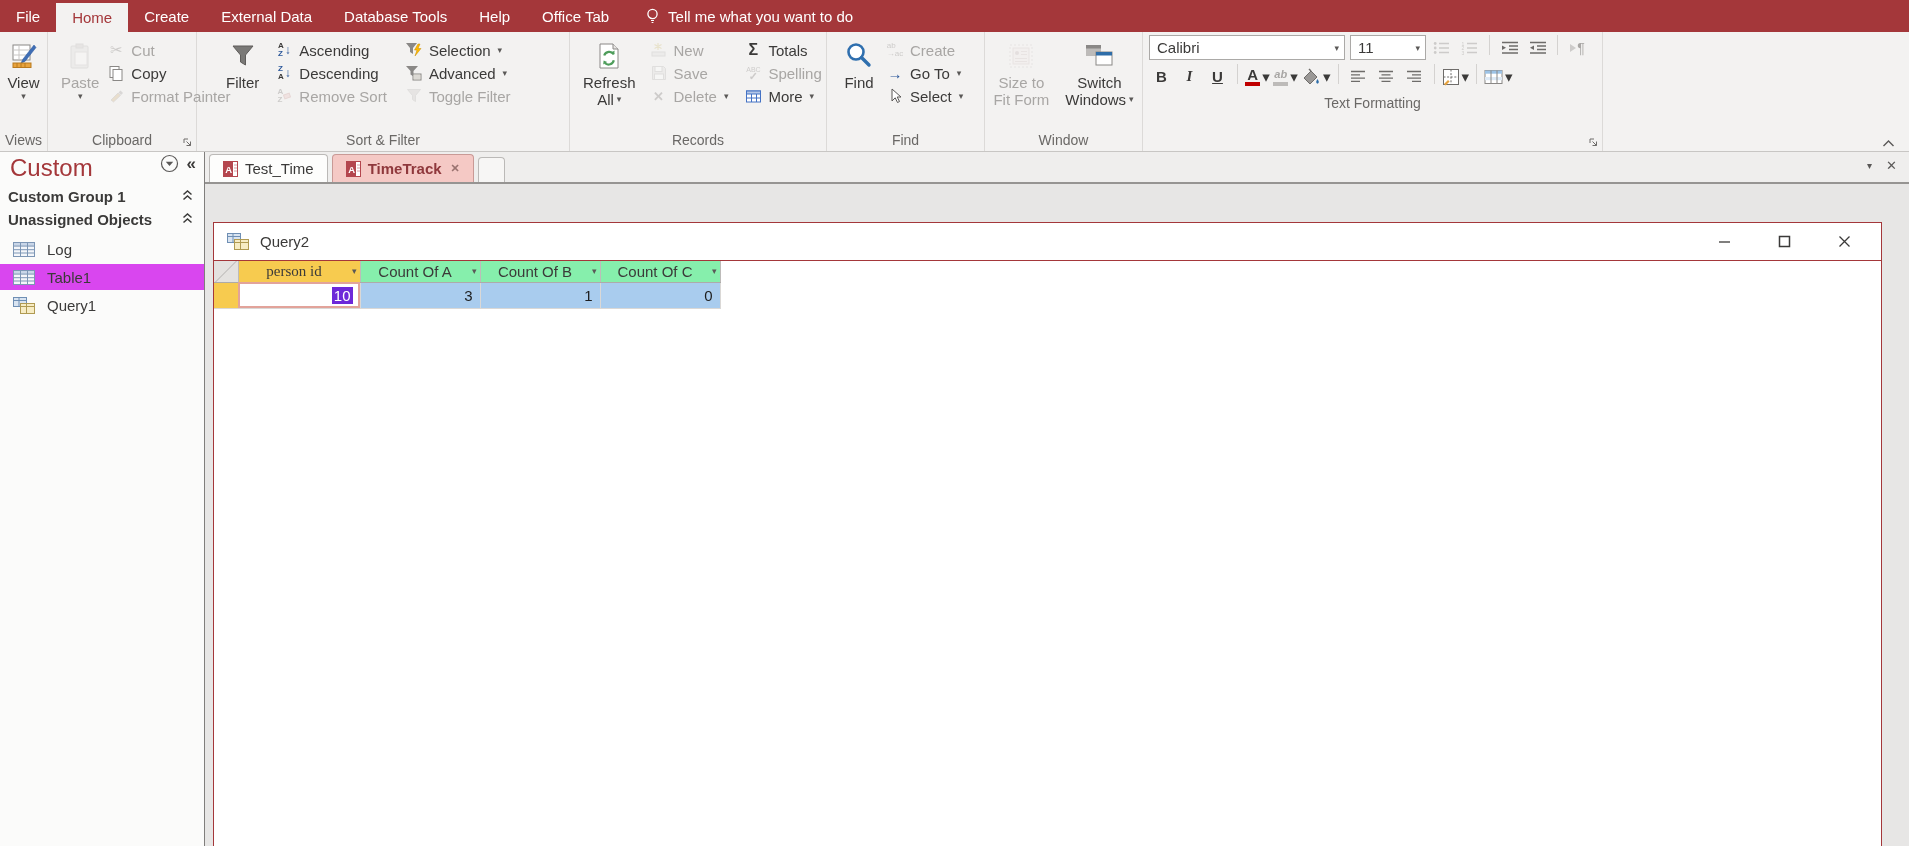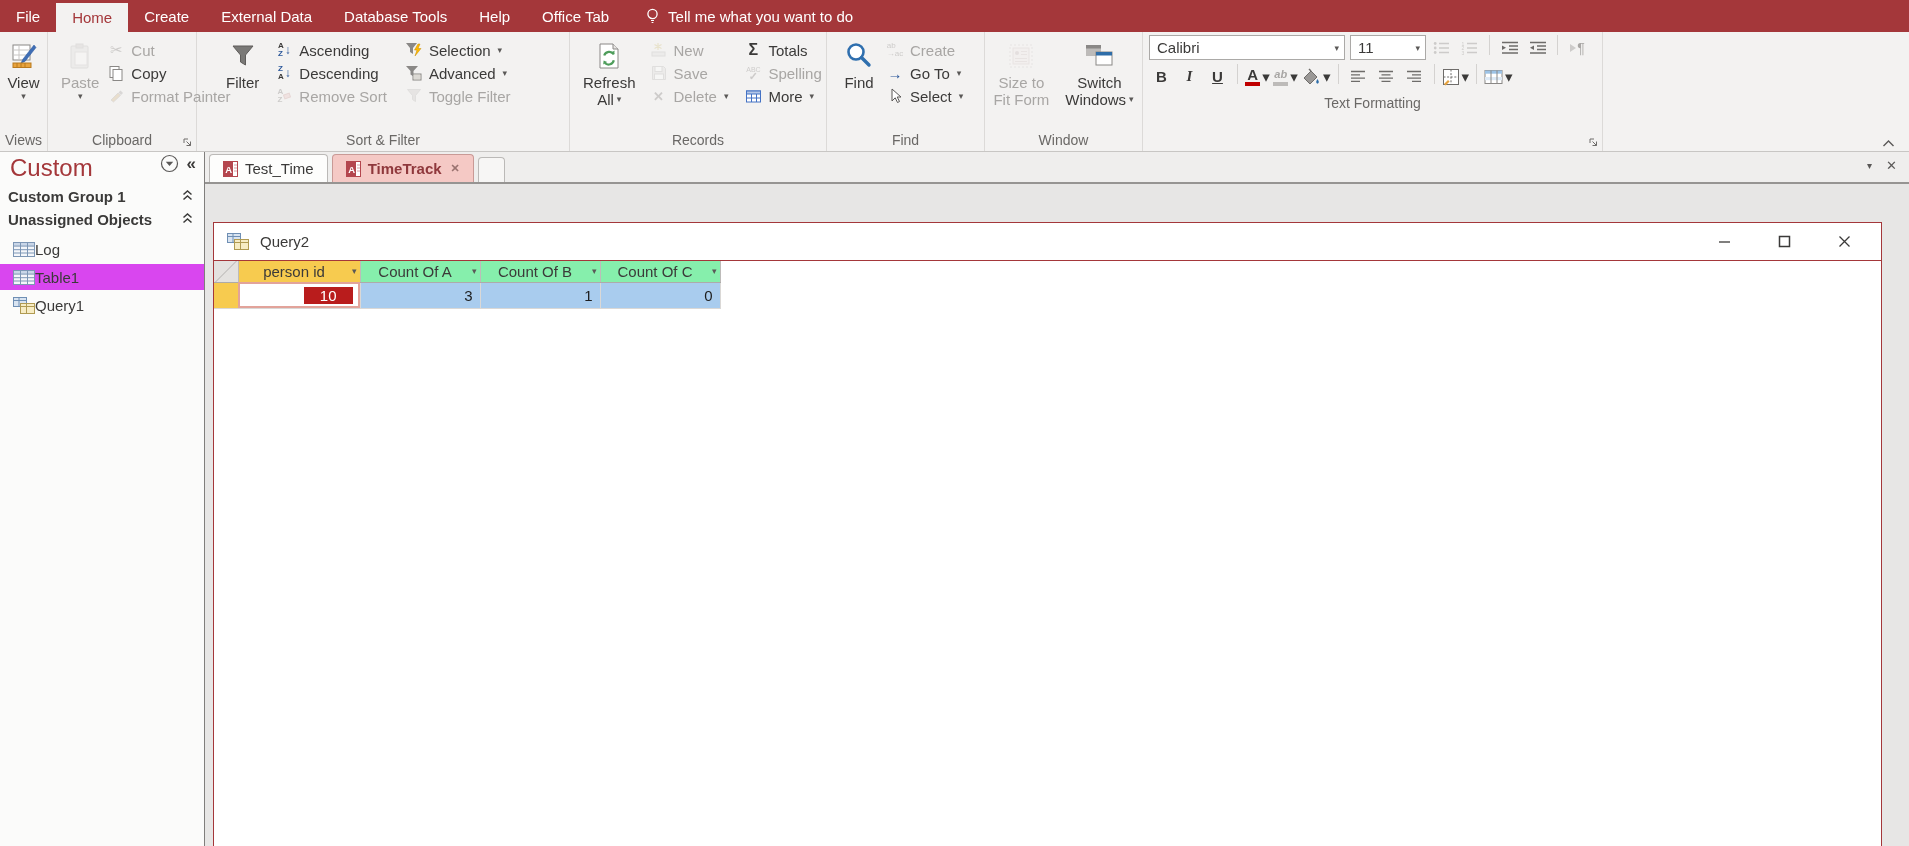--- a/index.html
+++ b/index.html
@@ -49,21 +49,21 @@
   .fc.gray .bar { background:#BDBBB9; }
 
   
   .main { position:absolute; top:152px; left:0; right:0; bottom:0; display:flex; }
   .sidebar { width:205px; background:#FBFBFA; border-right:1px solid #807E7C; display:flex; flex-direction:column; }
   .nav-title-row { height:36px; display:flex; align-items:flex-start; padding:2px 8px 0 10px; gap:8px; }
   .nav-title { font-size:24px; color:#A4373A; flex:1; }
   .nav-shutter { font-size:17px; color:#3B3A39; font-weight:bold; }
   .nav-group { height:23px; display:flex; align-items:flex-start; padding:0 10px 0 8px; font-weight:bold; font-size:15px; }
   .nav-group span.gl { flex:1; }
-  .nav-item { height:26px; display:flex; align-items:center; gap:0; padding-left:13px; font-size:15px; margin-top:2px; }
+  .nav-item { height:26px; display:flex; align-items:center; gap:12px; padding-left:13px; font-size:15px; margin-top:2px; }
   .nav-item.selected { background:#d946ef; }
 
   .rightcol { flex:1; display:flex; flex-direction:column; min-width:0; }
   .tabbar { height:32px; background:#EFEEED; border-bottom:2px solid #969492; display:flex; align-items:flex-end; position:relative; }
   .tab { height:28px; display:flex; align-items:center; gap:7px; padding:0 13px; background:#FDFDFC; border:1px solid #BBB9B7; border-bottom:none; border-radius:4px 4px 0 0; margin-left:4px; font-size:15px; color:#3B3A39; }
   .tab.active { background:#F5C9C5; color:#8F383C; font-weight:bold; border-color:#C99A96; }
   .tab .tclose { font-size:11px; color:#9A7370; margin-left:2px; }
   .tab.stub { width:27px; padding:0; height:25px; background:#F7F6F5; }
   .tab-controls { position:absolute; right:12px; top:6px; display:flex; gap:14px; align-items:center; color:#5A5857; }
   .tab-controls .tc-dd { font-size:10px; } .tab-controls .tc-x { font-size:13px; }
@@ -72,29 +72,29 @@
   .qwindow { position:absolute; left:8px; top:38px; width:1669px; bottom:-12px; background:#fff; border:1px solid #A4373A; }
   .qtitle { height:38px; display:flex; align-items:center; gap:11px; padding-left:13px; border-bottom:1px solid #A4373A; font-size:15px; color:#3B3A39; }
   .wctls { margin-left:auto; display:flex; align-items:center; padding-right:22px; }
   .wctl { width:30px; margin-left:30px; display:flex; justify-content:center; align-items:center; }
 
   
   .grid { border-collapse:collapse; table-layout:fixed; font-size:15px; }
   .grid th, .grid td { overflow:hidden; white-space:nowrap; }
   .grid th { height:21px; background:#86efac; border-right:1px solid #BDBBB9; border-bottom:1px solid #ADABA9; font-weight:normal; color:#3B3A39; position:relative; text-align:center; padding:0 14px 0 4px; }
   .grid th.corner { width:24px; background:linear-gradient(135deg,#E4E2E0 47%,#BDBBB9 50%,#E4E2E0 53%); padding:0; }
-  .grid th.current { background:#F7CB4F; }
+  .grid th.current { background:#F7CB4F;font-family:Liberation Serif, serif; }
   .hdd { position:absolute; right:3px; top:5px; font-size:9px; color:#5A5857; }
   .grid td { height:26px; border-right:1px solid #DAD8D6; border-bottom:1px solid #DAD8D6; text-align:right; padding:0 7px; color:#1E1E1E; background:#fff; }
   .grid td.rowsel { background:#EDECEB; border-right:1px solid #BDBBB9; padding:0; }
   .grid td.rowsel.cur { background:#F7CB4F; }
   .grid td.selrow { background:#A9CCEE; }
   .grid td.altrow { background:#F4F3F2; }
   .grid td.curcell { background:#fff; outline:2px solid #E2A39A; outline-offset:-2px; }
-  .seltext { background:#b91c1c; color:#fff; padding:0 16px; }
+  .seltext { background:#6d28d9; color:#fff; padding:0 2px; }
 
   svg { display:block; }
 </style>
 </head>
 <body>
 
 <div class="app">
 
   <div class="menubar">
     <div class="menu-item">File</div>

